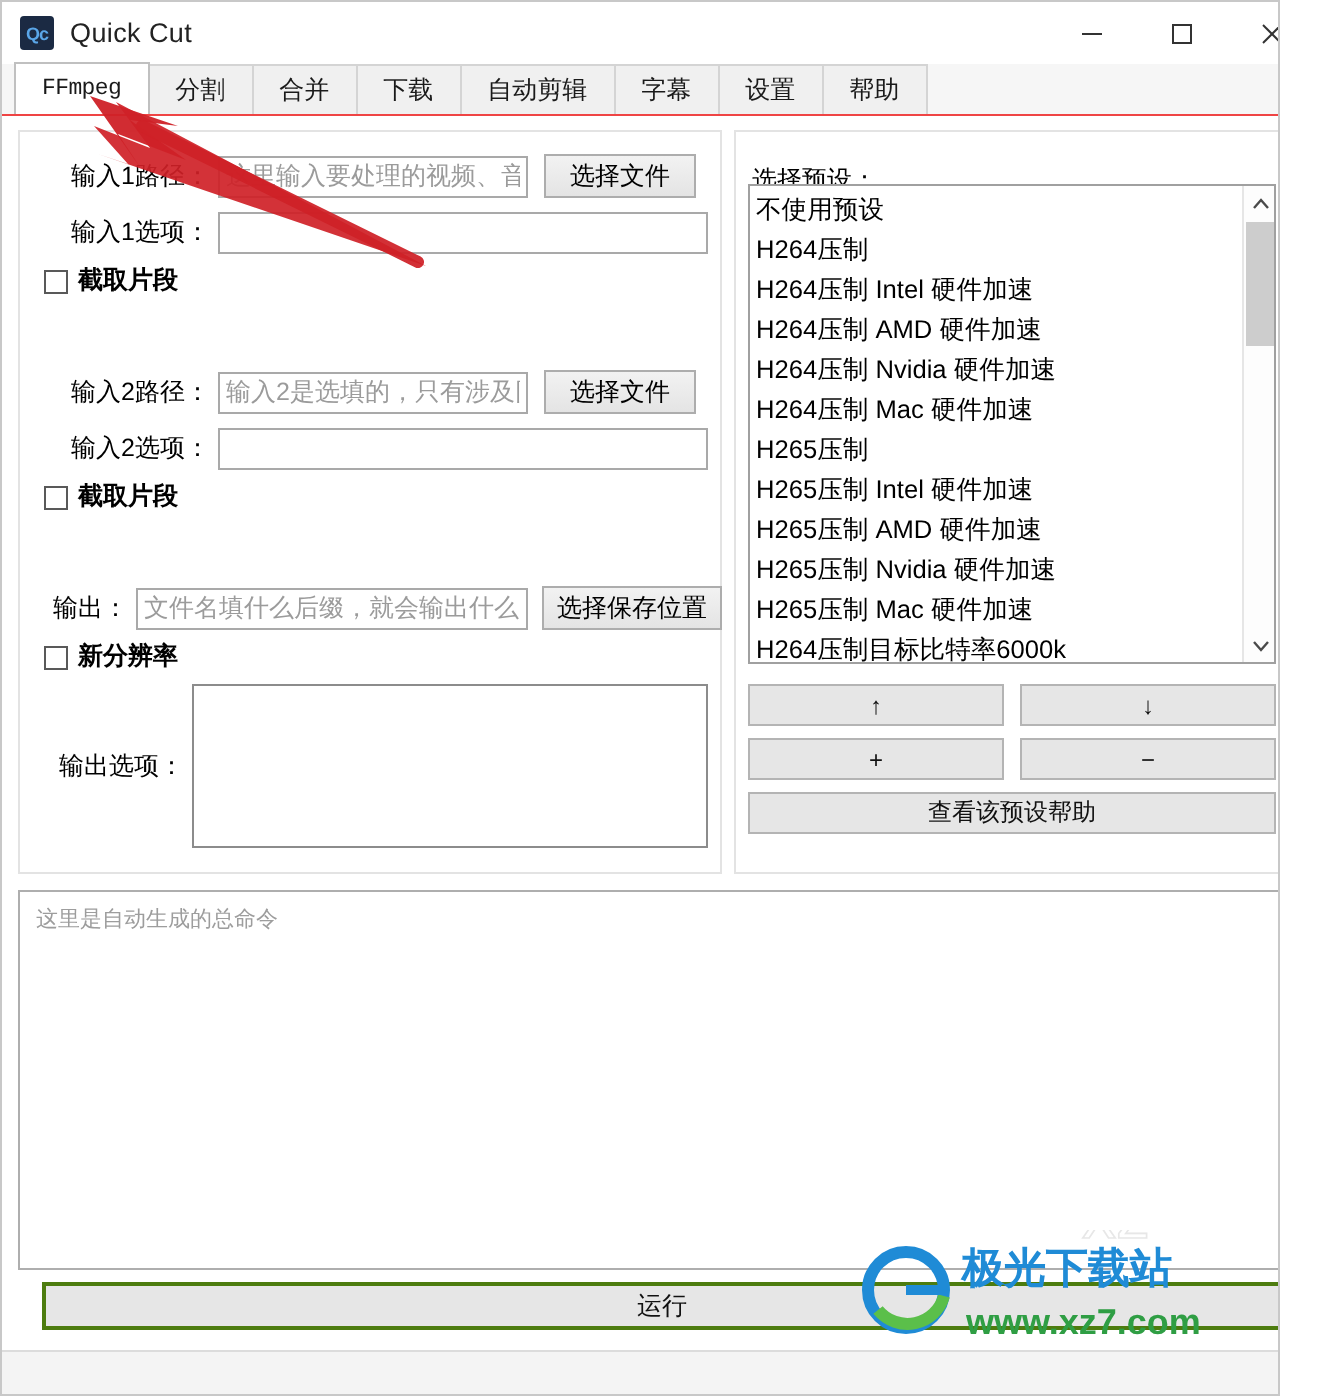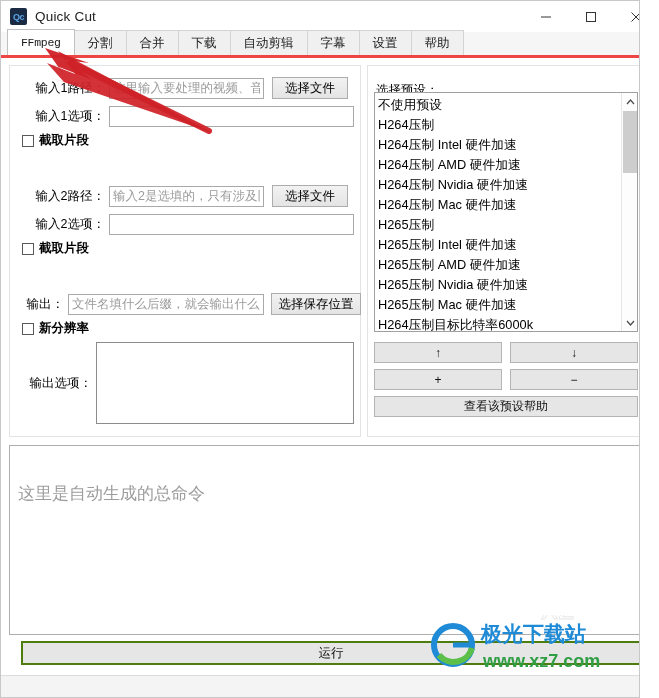--- a/index.html
+++ b/index.html
@@ -57,21 +57,21 @@
     display: flex; align-items: center; justify-content: center;
     background: transparent;
   }
   .win-btn svg { display: block; }
 
   
   .tabstrip {
     position: absolute; left: 0; top: 31px;
     width: 657px; height: 26px;
     background: #f6f6f6;
-    border-bottom: 3px solid #ef4444;
+    border-bottom: 1px solid #ef4444;
     display: flex;
     align-items: flex-end;
     padding-left: 6px;
   }
   .tab {
     height: 25px;
     padding: 0 13px;
     display: flex; align-items: center;
     font-size: 12.5px;
     color: #1a1a1a;
@@ -234,25 +234,24 @@
     position: absolute;
     left: 8px; top: 387px;
     width: 641px; height: 190px;
     border: 1px solid #aeaeae;
     background: #ffffff;
   }
   .cmdbox textarea {
     width: 100%; height: 100%;
     border: none; outline: none; resize: none;
     padding: 6px 8px;
-    font-size: 17px;
+    font-size: 11px;
     color: #000;
     font-family: "Liberation Sans", "DejaVu Sans", sans-serif;
     background: transparent;
-    margin-top: 30px;
   }
   .cmdbox textarea::placeholder { color: #9d9d9d; }
 
   .run-btn {
     position: absolute;
     left: 20px; top: 583px;
     width: 620px; height: 24px;
     border: 2px solid #4d7c0f;
     background: #e6e6e6;
     display: flex; align-items: center; justify-content: center;

